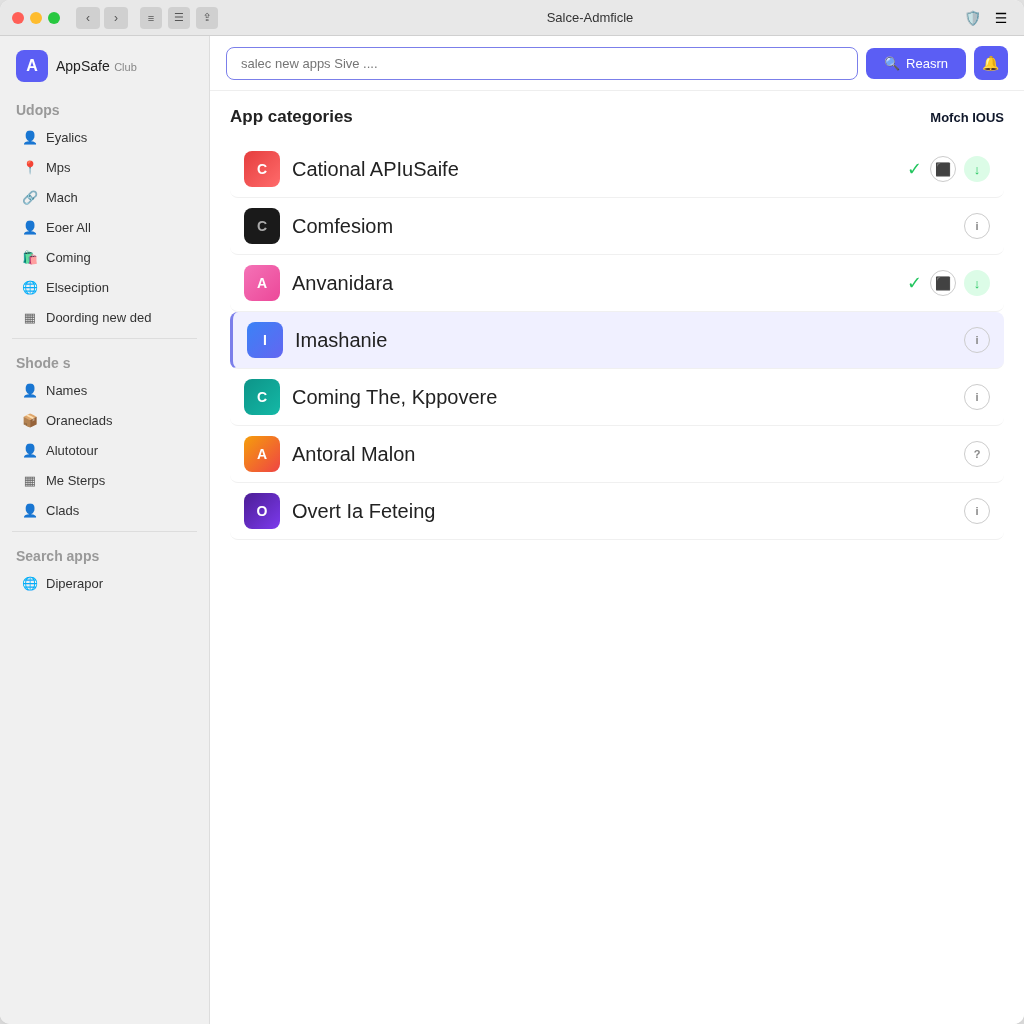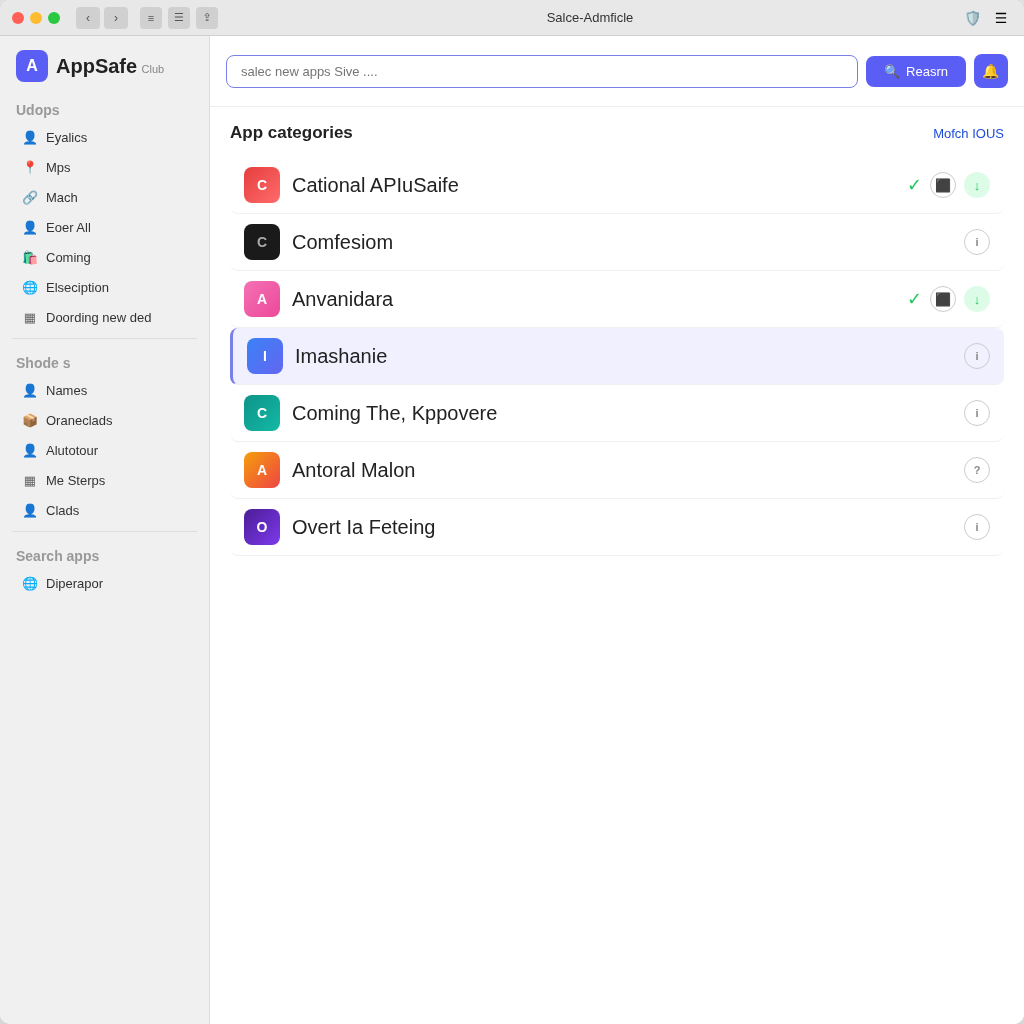--- a/index.html
+++ b/index.html
@@ -103,21 +103,21 @@
       align-items: center;
       gap: 8px;
     }
     .logo-icon {
       width: 32px; height: 32px;
       background: #5b5ef4;
       border-radius: 8px;
       display: flex; align-items: center; justify-content: center;
       color: white; font-size: 16px; font-weight: bold;
     }
-    .logo-text { font-size: 20px; font-weight: 700; color: #222; }
+    .logo-text { font-size: 14px; font-weight: 400; color: #222; }
     .logo-sub { font-size: 11px; color: #888; }
 
     .sidebar-section-label {
       font-size: 14px;
       color: #999;
       font-weight: 600;
       padding: 10px 16px 4px;
       text-transform: none;
     }
 
@@ -154,21 +154,21 @@
       flex-direction: column;
       background: #fff;
       overflow: hidden;
     }
 
     
     .top-bar {
       display: flex;
       align-items: center;
       gap: 8px;
-      padding: 18px 16px;
+      padding: 10px 16px;
       background: #fff;
       border-bottom: 1px solid #eee;
       flex-shrink: 0;
     }
 
     .search-input-wrap {
       flex: 1;
       position: relative;
     }
     .search-input {
@@ -216,23 +216,23 @@
       align-items: center;
       margin-bottom: 14px;
     }
     .categories-title {
       font-size: 17px;
       font-weight: 700;
       color: #222;
     }
     .more-link {
       font-size: 13px;
-      color: #1d4ed8;
-      cursor: pointer;
-      font-weight: 400;
+      color: #0f172a;
+      cursor: pointer;
+      font-weight: 700;
     }
 
     
     .app-list { display: flex; flex-direction: column; gap: 0; }
     .app-row {
       display: flex;
       align-items: center;
       padding: 10px 14px;
       border-bottom: 1px solid #f0f0f0;
       cursor: pointer;

